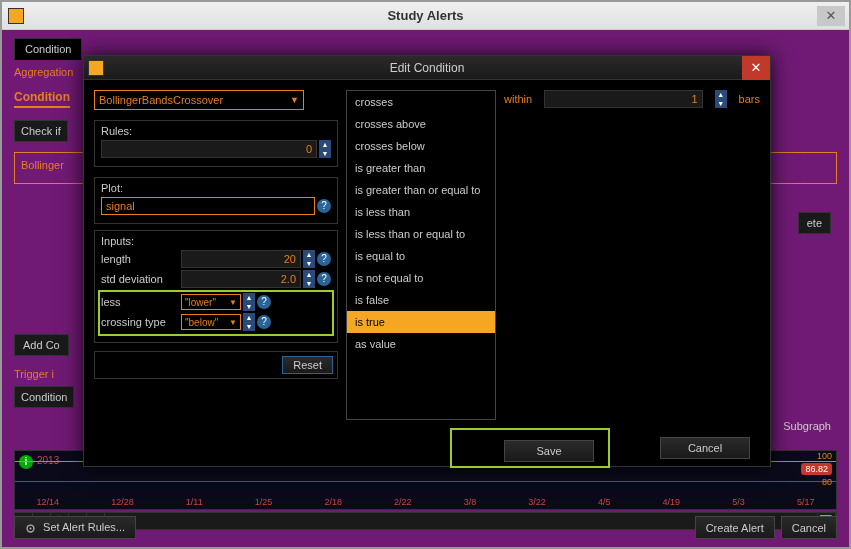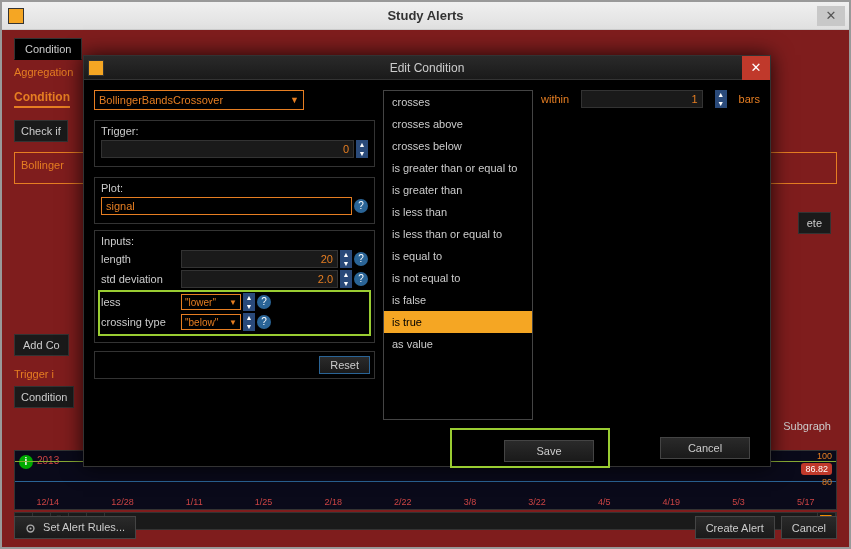--- a/index.html
+++ b/index.html
@@ -12,21 +12,21 @@
 .outer-titlebar {
   height: 28px; background: linear-gradient(#f0f0f0, #e0e0e0);
   display: flex; align-items: center; justify-content: center;
   position: relative; border-bottom: 1px solid #ccc;
 }
 .outer-titlebar .icon { position: absolute; left: 6px; width: 16px; height: 16px; background: #f5a623; border: 1px solid #333; }
 .outer-titlebar .title { font-size: 13px; color: #333; font-weight: bold;}
 .outer-titlebar .close { position: absolute; right: 4px; width: 28px; height: 20px; background: #c8c8c8; color: #555; text-align: center; line-height: 20px; font-size: 13px; }
 
 .outer-body {
-  background: #7f1d1d; height: calc(100% - 28px); padding: 8px 12px;
+  background: #701a75; height: calc(100% - 28px); padding: 8px 12px;
   position: relative;
 }
 
 .bg-tabs { display: flex; gap: 1px; margin-bottom: 4px; }
 .bg-tab { background: #1a1a1a; color: #ccc; font-size: 11px; padding: 4px 10px; border: 1px solid #333; }
 .bg-tab.active { background: #000; border-bottom-color: #000; }
 
 .bg-agg { color: #e67e22; font-size: 11px; margin: 6px 0; }
 .bg-cond { color: #e67e22; font-size: 12px; font-weight: bold; margin: 6px 0; border-bottom: 2px solid #e67e22; display: inline-block; padding-bottom: 2px;}
 .bg-check { color: #ccc; font-size: 11px; margin: 6px 0; background:#1a1a1a; padding:4px 6px; display:inline-block; border:1px solid #333;}
@@ -74,21 +74,21 @@
 }
 .modal-titlebar {
   height: 24px; background: linear-gradient(#2a2a2a,#1a1a1a); display: flex; align-items: center; justify-content: center;
   position: relative; border-bottom: 1px solid #333;
 }
 .modal-titlebar .icon { position: absolute; left: 4px; width: 16px; height: 16px; background: #f5a623; border: 1px solid #333; }
 .modal-titlebar .title { font-size: 12px; color: #ccc; }
 .modal-titlebar .close { position: absolute; right: 0; width: 28px; height: 24px; background: #c0392b; color: #fff; text-align: center; line-height: 24px; font-size: 13px; cursor:pointer;}
 
 .modal-body { display: flex; height: calc(100% - 60px); padding: 10px; gap: 8px; }
-.col1 { width: 281px; }
+.col1 { width: 244px; }
 .col2 { width: 150px; border: 1px solid #444; padding: 0; display: flex; flex-direction: column; }
 .col3 { flex: 1; }
 
 .dd-select {
   width: 210px; height: 20px; background: #000; border: 1px solid #e67e22;
   color: #e67e22; font-size: 11px; padding: 0 4px; display: flex; align-items: center; justify-content: space-between;
   cursor:pointer;
 }
 .dd-select .arrow { color: #e67e22; font-size: 9px;}
 
@@ -209,21 +209,21 @@
         <div class="close">✕</div>
       </div>
       <div class="modal-body">
         <div class="col1">
           <div class="dd-select">
             <span>BollingerBandsCrossover</span>
             <span class="arrow">▼</span>
           </div>
 
           <div class="field-group">
-            <div class="field-label">Trigger:</div>
+            <div class="field-label">Rules:</div>
             <div class="field-row">
               <div class="num-input wide">0</div>
               <div class="spinner">
                   <div class="up">▲</div>
                   <div class="down">▼</div>
                 </div>
             </div>
           </div>
 
           <div class="field-group">
@@ -285,22 +285,22 @@
           <div class="reset-btn">
             <button>Reset</button>
           </div>
         </div>
 
         <div class="col2">
           <div class="condition-list" id="condition-list">
               <div class="condition-item">crosses</div>
               <div class="condition-item">crosses above</div>
               <div class="condition-item">crosses below</div>
+              <div class="condition-item">is greater than</div>
               <div class="condition-item">is greater than or equal to</div>
-              <div class="condition-item">is greater than</div>
               <div class="condition-item">is less than</div>
               <div class="condition-item">is less than or equal to</div>
               <div class="condition-item">is equal to</div>
               <div class="condition-item">is not equal to</div>
               <div class="condition-item">is false</div>
               <div class="condition-item selected">is true</div>
               <div class="condition-item">as value</div>
             </div>
         </div>
 

